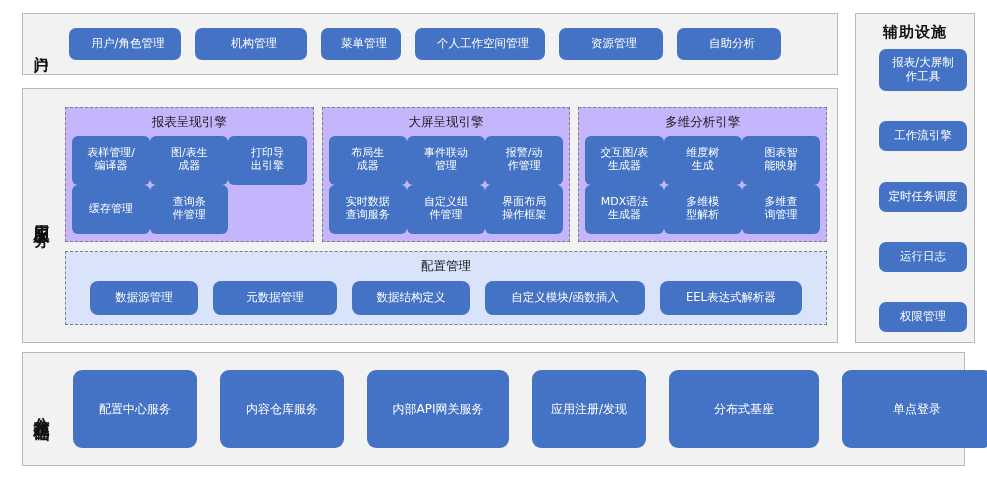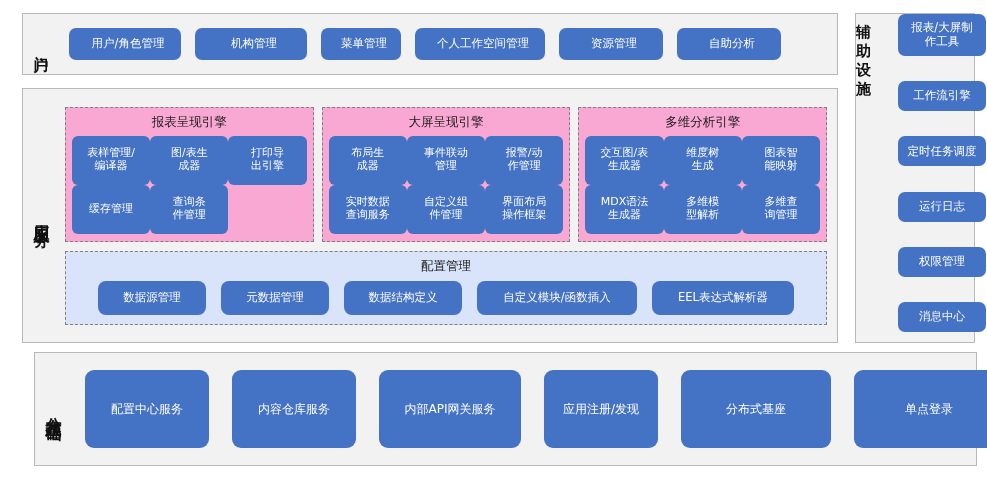--- a/index.html
+++ b/index.html
@@ -52,21 +52,21 @@
     white-space:pre-line;
   }
   .btn.small{font-size:11px;border-radius:6px;}
 
   
   #portal{left:22px;top:13px;width:816px;height:62px;}
   #portal .layer-body{gap:14px;padding-left:12px;padding-right:10px;}
   #portal .btn{height:32px;flex:0 0 auto;padding-left:10px;}
 
   
-  #aux{left:855px;top:13px;width:120px;height:330px;flex-direction:row;}
+  #aux{left:855px;top:13px;width:120px;height:330px;flex-direction:column;}
   #aux .aux-title{
     text-align:center;font-weight:bold;font-size:15px;color:#111;
     padding:9px 0 7px 0;letter-spacing:1px;
   }
   #aux .aux-body{
     flex:1 1 auto;display:flex;flex-direction:column;
     align-items:center;justify-content:space-between;
     padding:0 10px 10px 10px;box-sizing:border-box;
   }
   #aux .btn{width:88px;height:30px;flex:0 0 auto;margin-left:16px;}
@@ -76,21 +76,21 @@
   #appsvc{left:22px;top:88px;width:816px;height:255px;}
   #appsvc .layer-label{width:36px;font-size:16px;letter-spacing:3px;}
   #appsvc .layer-body{
     flex-direction:column;justify-content:center;
     padding:8px 10px 8px 6px;gap:9px;
   }
 
   .engines-row{display:flex;gap:8px;width:100%;height:135px;}
   .engine{
     flex:1 1 0;
-    background:#f9a8d4;
+    background:#c4b5fd;
     border:1px dashed #7f7f7f;
     box-sizing:border-box;
     display:flex;flex-direction:column;
     padding:4px 6px 7px 6px;
   }
   .engine-title{
     text-align:center;font-size:12.5px;color:#1a1a1a;
     padding:2px 0 5px 0;font-weight:normal;
   }
   .engine-grid{
@@ -106,21 +106,21 @@
     background:#d9e4fb;
     border:1px dashed #7f7f7f;
     box-sizing:border-box;
     padding:4px 6px 9px 6px;
   }
   .config-title{text-align:center;font-size:12.5px;color:#1a1a1a;padding:2px 0 6px 0;}
   .config-row{display:flex;gap:15px;justify-content:center;align-items:center;}
   .config-row .btn{height:34px;flex:0 0 auto;border-radius:8px;}
 
   
-  #dist{left:22px;top:352px;width:943px;height:114px;margin-left:12px;}
+  #dist{left:22px;top:352px;width:943px;height:114px;}
   #dist .layer-label{width:36px;font-size:16px;letter-spacing:2px;}
   #dist .layer-body{gap:23px;padding:0 14px;justify-content:flex-start;}
   #dist .btn{height:78px;flex:0 0 auto;border-radius:9px;font-size:12px;}
 </style>
 </head>
 <body>
 
 <div class="canvas">
 
   <div class="layer" id="portal">
@@ -137,21 +137,20 @@
 
   <div class="layer" id="aux">
     <div class="aux-title">辅助设施</div>
     <div class="aux-body" id="aux-body">
         <div class="btn tall">报表/大屏制
 作工具</div>
         <div class="btn">工作流引擎</div>
         <div class="btn">定时任务调度</div>
         <div class="btn">运行日志</div>
         <div class="btn">权限管理</div>
-        <div class="btn">消息中心</div>
       </div>
   </div>
 
   <div class="layer" id="appsvc">
     <div class="layer-label">应用服务</div>
     <div class="layer-body">
       <div class="engines-row" id="engines-row">
           <div class="engine">
             <div class="engine-title">报表呈现引擎</div>
             <div class="engine-grid">
@@ -198,21 +197,21 @@
 型解析</div>
               <div class="btn small">多维查
 询管理</div>
             </div>
           </div>
         </div>
       <div class="config">
         <div class="config-title">配置管理</div>
         <div class="config-row" id="config-row">
             <div class="btn" style="width: 108px;">数据源管理</div>
-            <div class="btn" style="width: 108px;">元数据管理</div>
+            <div class="btn" style="width: 124px;">元数据管理</div>
             <div class="btn" style="width: 118px;">数据结构定义</div>
             <div class="btn" style="width: 160px;">自定义模块/函数插入</div>
             <div class="btn" style="width: 142px;">EEL表达式解析器</div>
           </div>
       </div>
     </div>
   </div>
 
   <div class="layer" id="dist">
     <div class="layer-label">分布式基础</div>

